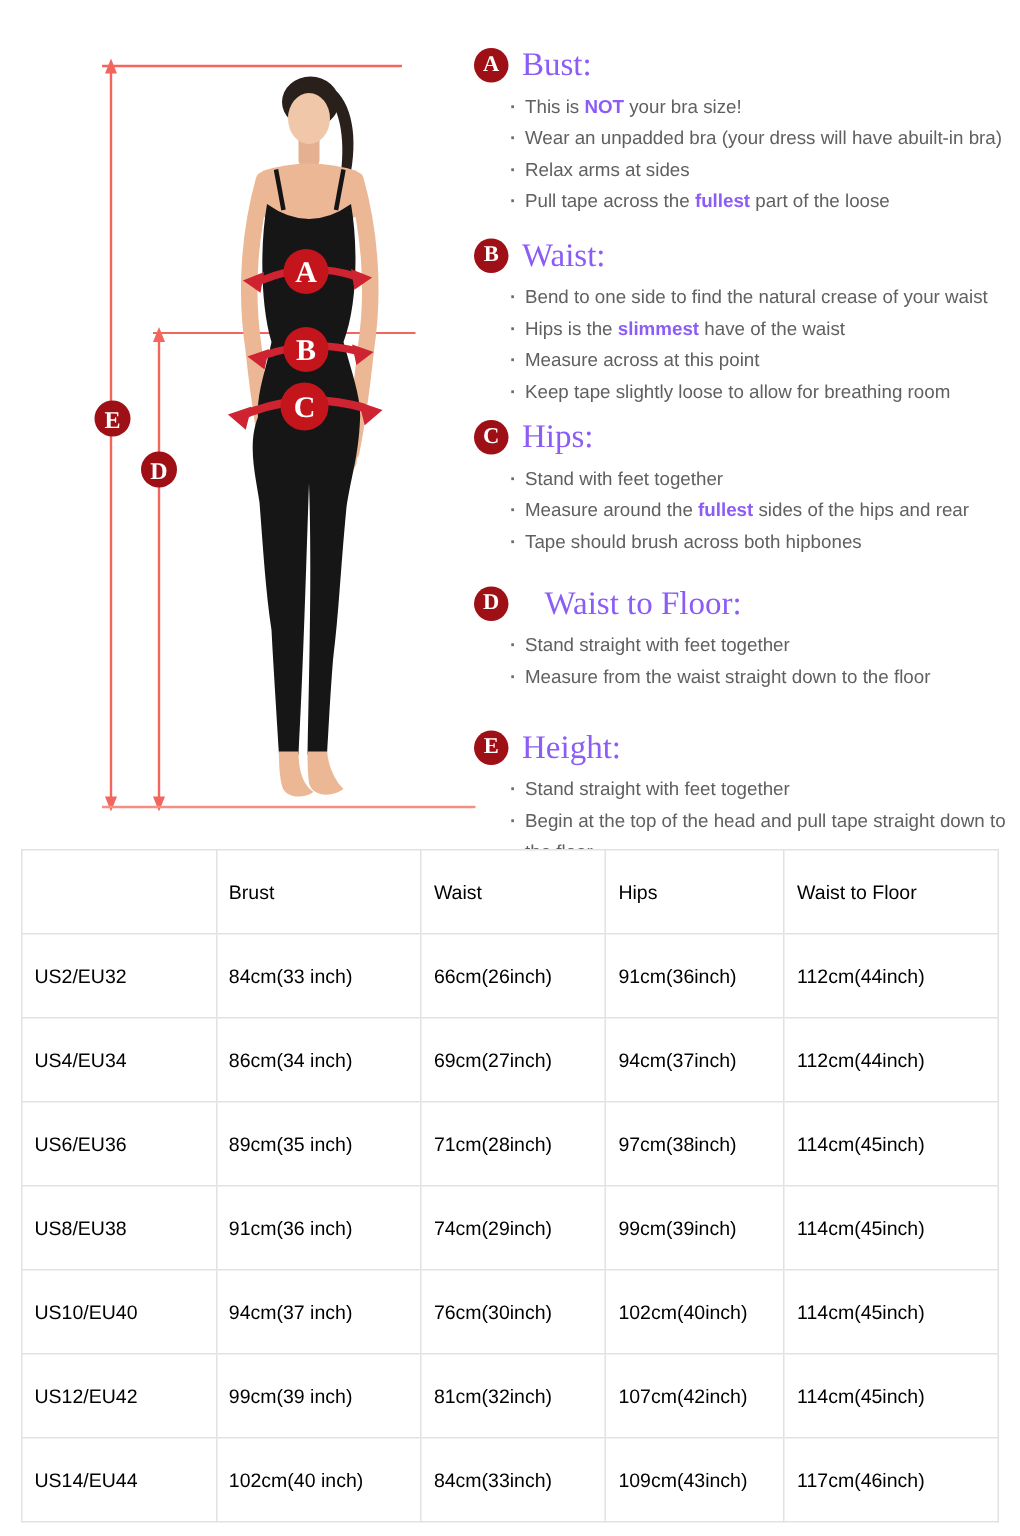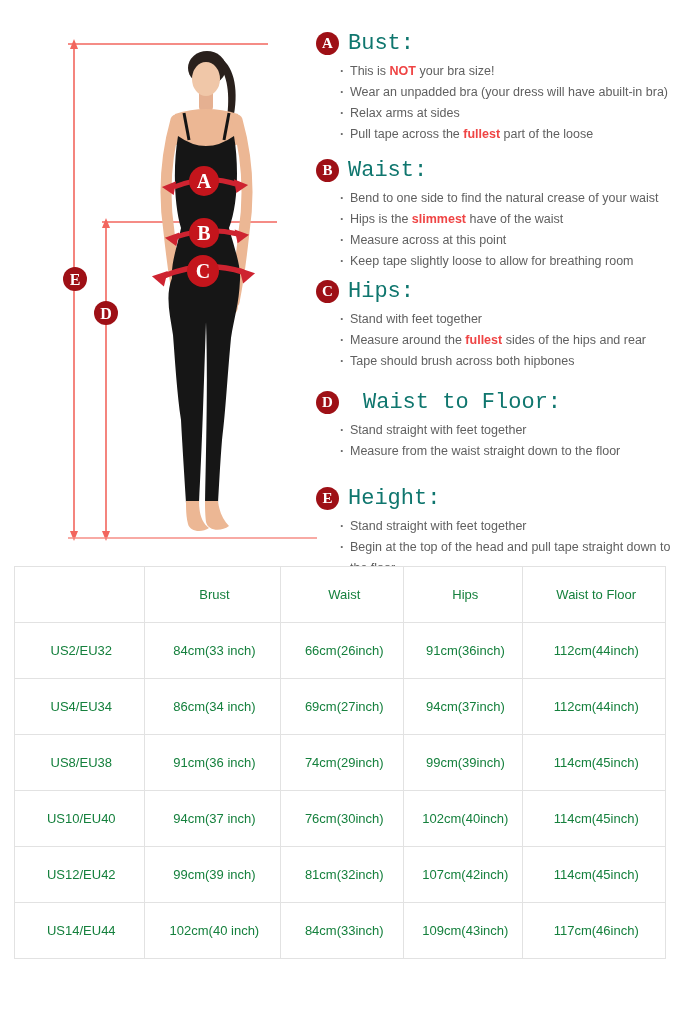--- a/index.html
+++ b/index.html
@@ -17,40 +17,40 @@
   .section + .section{margin-top:10px}
   .section:nth-of-type(3){margin-top:4px}
   .section:nth-of-type(4){margin-top:15px}
   .section:nth-of-type(5){margin-top:21px}
   .sec-head{display:flex;align-items:center;height:30px;margin-bottom:2px}
   .badge-lg{
     width:23px;height:23px;border-radius:50%;background:#9e1016;color:#fff;
     font-family:"Liberation Serif",serif;font-weight:bold;font-size:15px;
     display:flex;align-items:center;justify-content:center;flex:0 0 23px;margin-right:9px;
   }
-  .sec-title{font-family:Liberation Mono, monospace;font-size:22px;color:#0f766e}
+  .sec-title{font-family:Liberation Serif, serif;font-size:22px;color:#8b5cf6}
   .wide-gap .sec-title{margin-left:15px}
   ul.bullets{list-style:none;margin:3px 0 0 0;padding:0 0 0 24px}
   .bullets li{position:relative;font-size:12.5px;color:#606060;line-height:21px;padding-left:10px}
   .bullets li::before{content:"\00B7";position:absolute;left:0;top:0;font-weight:bold;color:#6a6a6a}
-  .hl{color:#ef4444;font-weight:bold}
+  .hl{color:#8b5cf6;font-weight:bold}
 
   
   table.size-table{
     position:absolute;left:14px;top:566px;width:652px;
     border-collapse:collapse;table-layout:fixed;background:#fff;
   }
   .size-table col.c0{width:19.9%}
   .size-table col.c1{width:21.0%}
   .size-table col.c2{width:18.9%}
   .size-table col.c3{width:18.3%}
   .size-table col.c4{width:21.9%}
   .size-table th,.size-table td{
-    border:1px solid #e2e2e2;font-weight:normal;text-align:center;
-    padding:0 4px 0 8px;font-size:13px;color:#15803d;vertical-align:middle;
+    border:1px solid #e2e2e2;font-weight:normal;text-align:left;
+    padding:0 4px 0 8px;font-size:13px;color:#000000;vertical-align:middle;
   }
   .size-table th{height:55px}
   .size-table td{height:55px}
 </style>
 </head>
 <body>
 
 <div class="figure-panel">
   <svg class="fig" width="330" height="562" viewBox="0 0 330 562" xmlns="http://www.w3.org/2000/svg">
 
@@ -226,20 +226,27 @@
         <td>112cm(44inch)</td>
       </tr>
       <tr>
         <td>US4/EU34</td>
         <td>86cm(34 inch)</td>
         <td>69cm(27inch)</td>
         <td>94cm(37inch)</td>
         <td>112cm(44inch)</td>
       </tr>
       <tr>
+        <td>US6/EU36</td>
+        <td>89cm(35 inch)</td>
+        <td>71cm(28inch)</td>
+        <td>97cm(38inch)</td>
+        <td>114cm(45inch)</td>
+      </tr>
+      <tr>
         <td>US8/EU38</td>
         <td>91cm(36 inch)</td>
         <td>74cm(29inch)</td>
         <td>99cm(39inch)</td>
         <td>114cm(45inch)</td>
       </tr>
       <tr>
         <td>US10/EU40</td>
         <td>94cm(37 inch)</td>
         <td>76cm(30inch)</td>

